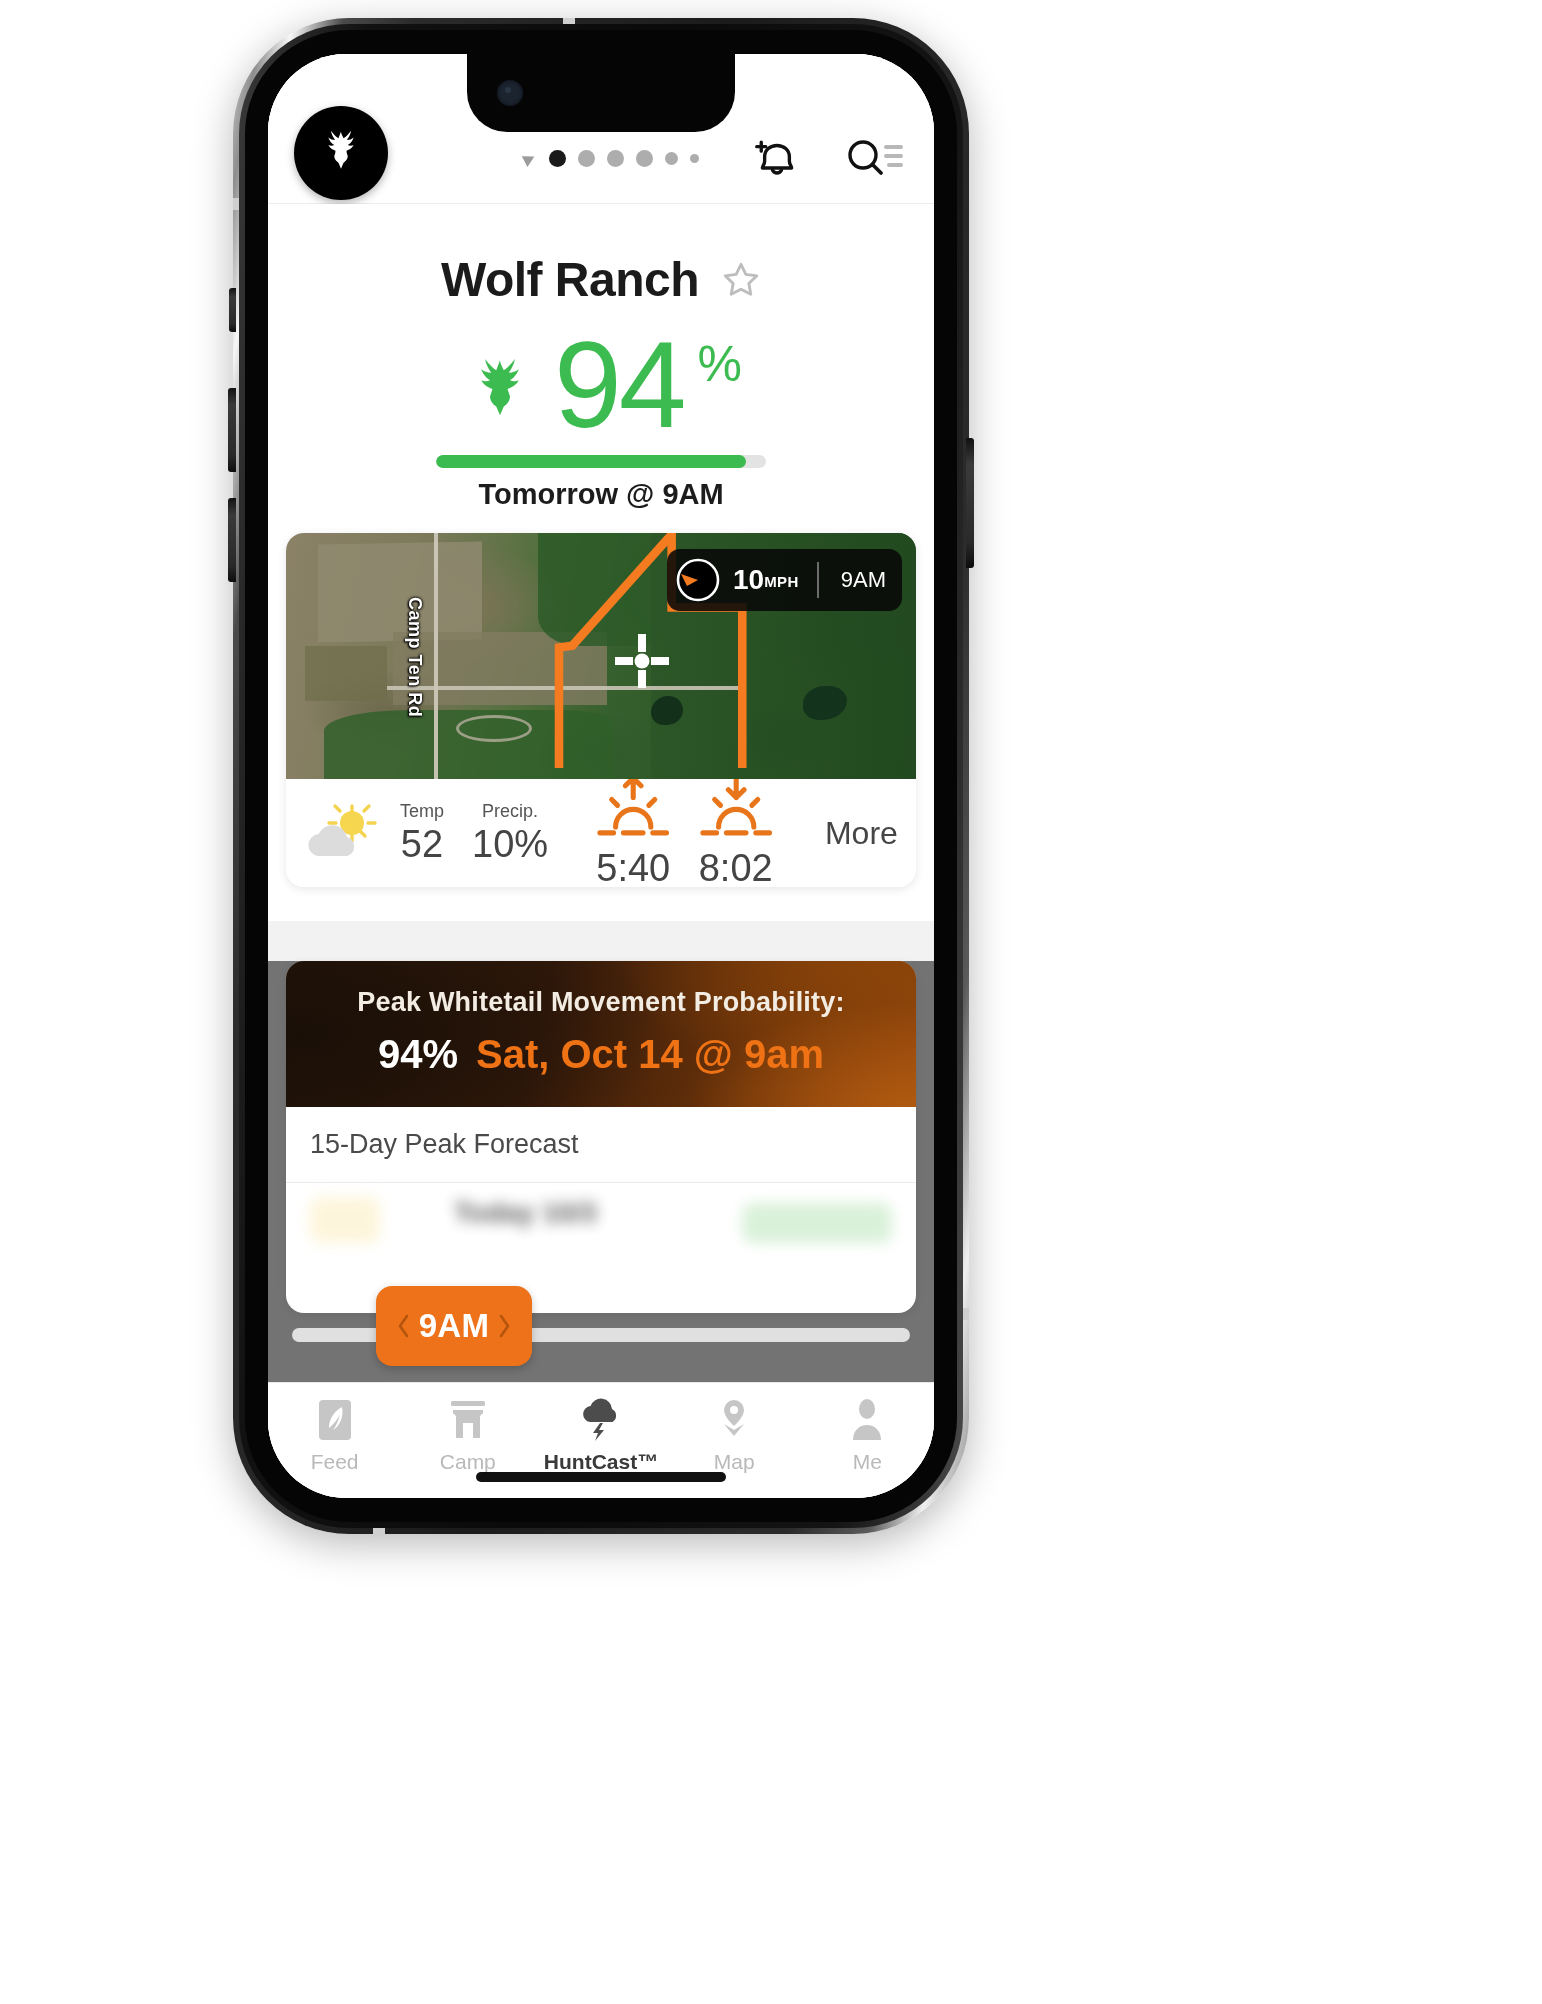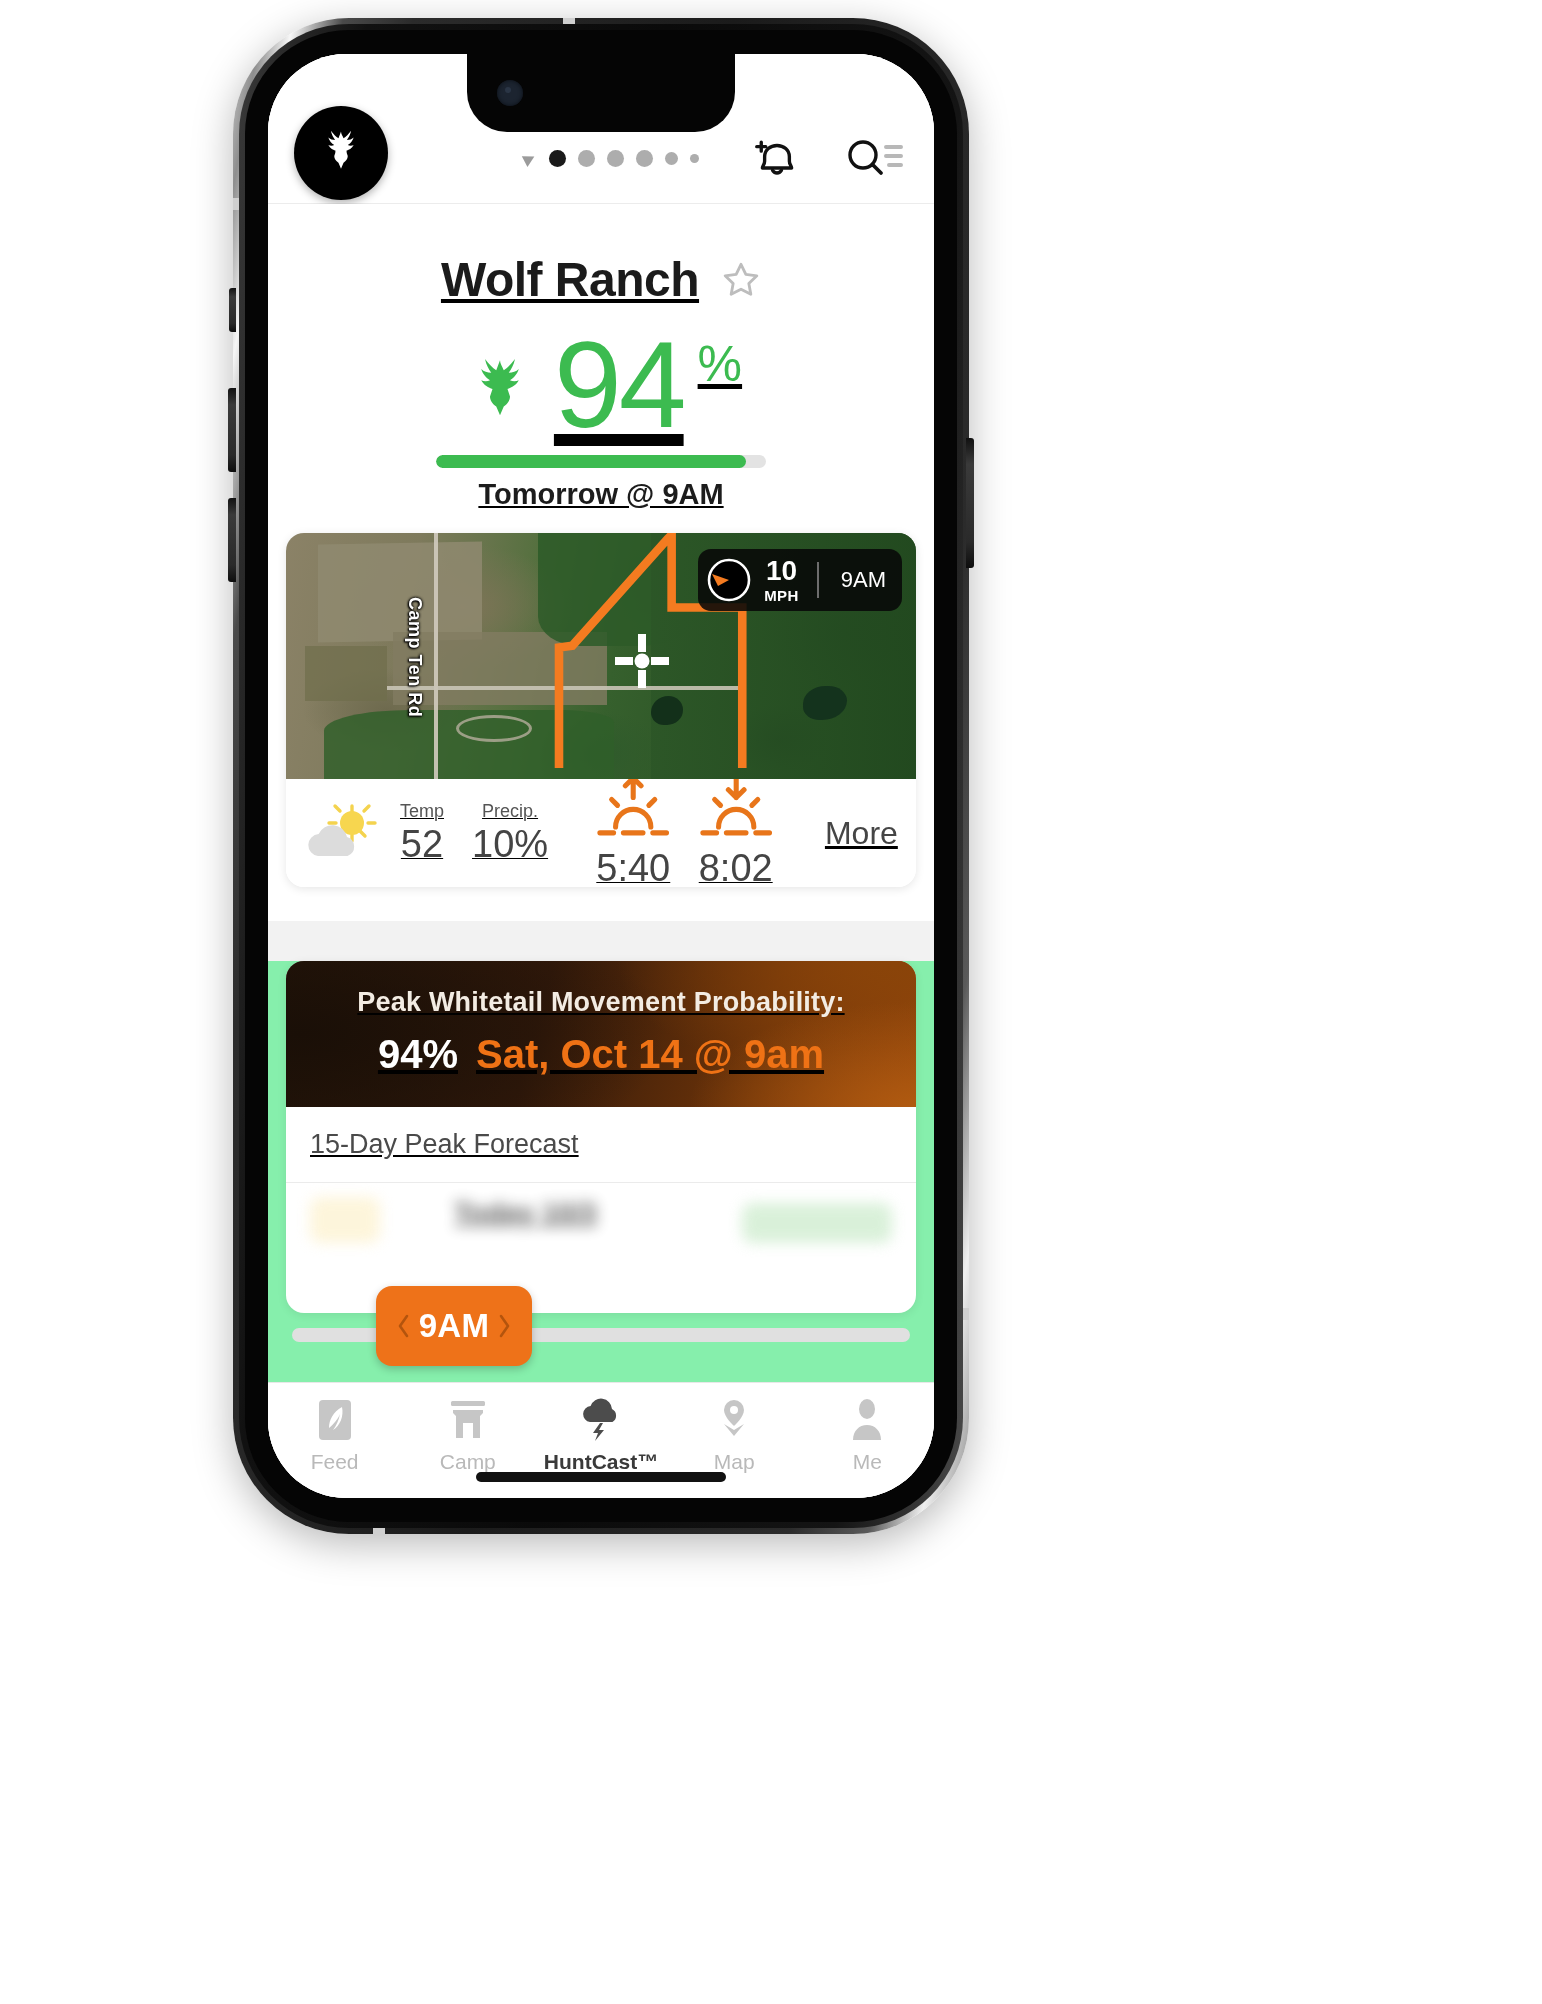--- a/index.html
+++ b/index.html
@@ -77,21 +77,21 @@
   }
   .nav-arrow{ width:0;height:0; margin-right:2px;
     border-left:11px solid #9b9b9b; border-top:6px solid transparent;
     border-bottom:6px solid transparent; transform:rotate(-28deg);}
   .dot{ border-radius:50%; background:#adadad; }
   .dot.active{ background:#1a1a1a; }
   .hdr-icons{ position:absolute; right:28px; top:78px; display:flex; align-items:center; gap:42px; }
   .icn{ cursor:pointer; }
 
   
-  .body{ flex:1; overflow:hidden; background:#86efac; position:relative;text-decoration:underline;}
+  .body{ flex:1; overflow:hidden; background:#737373; position:relative;}
   .card-top{ background:#fff; padding:0 0 8px; }
 
   .title-row{
     display:flex; align-items:center; justify-content:center;
     gap:22px; padding-top:48px;
   }
   .title-row .t{ font-size:48px; font-weight:700; color:#1b1b1b; letter-spacing:-.5px;}
   .star{ width:40px;height:40px; }
 
   .prob-wrap{ padding-top:22px; text-align:center;}
@@ -181,21 +181,21 @@
   }
   .boundary{ position:absolute; inset:0; }
   .crosshair{ position:absolute; left:56.5%; top:52%; width:58px; height:58px; transform:translate(-50%,-50%); }
 
   .wind-badge{
     position:absolute; right:14px; top:16px; height:62px;
     background:rgba(8,8,8,.88); border-radius:13px;
     display:flex; align-items:center; padding:0 4px 0 8px; gap:10px;
   }
   .compass{ width:46px; height:46px; }
-  .wind-val{ display:flex; flex-direction:column; align-items:center; line-height:1; padding:0 8px 0 2px;}
+  .wind-val{ display:flex; flex-direction:row; align-items:center; line-height:1; padding:0 8px 0 2px;}
   .wind-val .big{ color:#fff; font-size:28px; font-weight:700; }
   .wind-val .sml{ color:#fff; font-size:15px; font-weight:700; margin-top:3px; letter-spacing:.4px;}
   .wdiv{ width:2px; height:36px; background:#6d6d6d; }
   .wind-time{ color:#fff; font-size:22px; font-weight:500; padding:0 12px 0 12px; }
 
   
   .wx{
     display:flex; align-items:center; height:108px; padding:0 6px 0 14px; background:#fff;
   }
   .wx-ico{ width:86px; height:62px; position:relative; flex:0 0 86px;}

